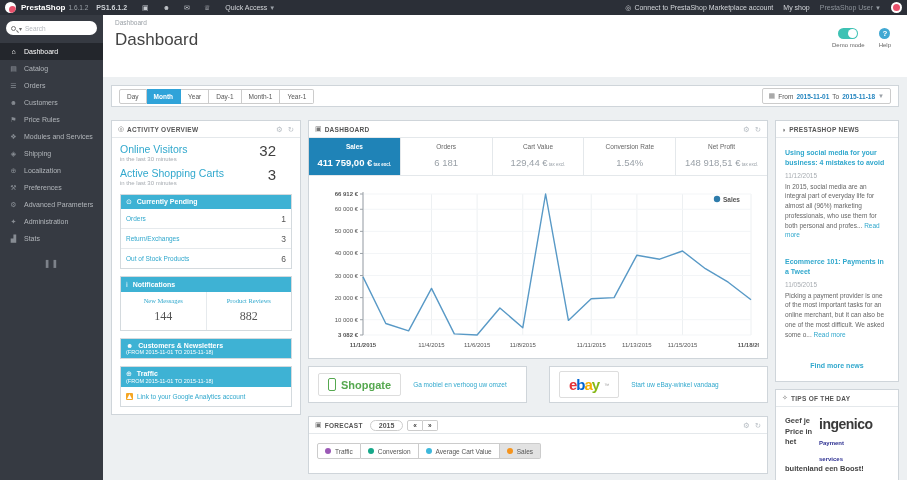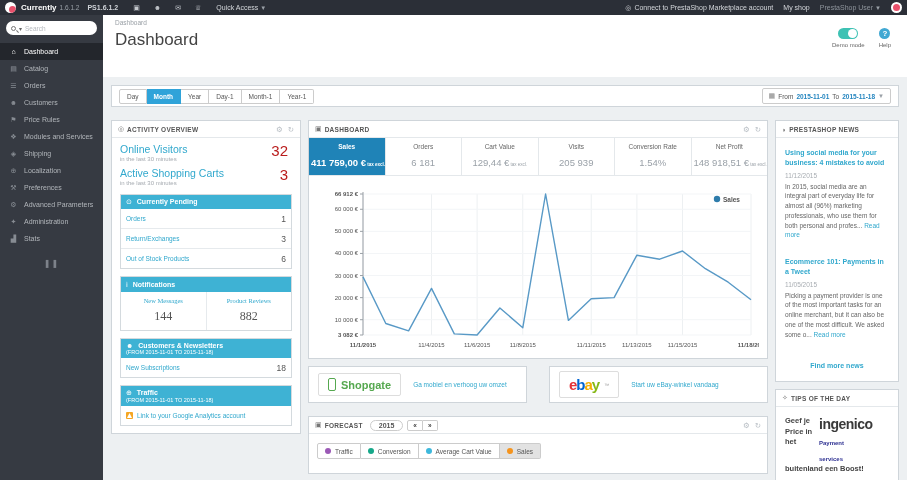--- a/index.html
+++ b/index.html
@@ -76,21 +76,21 @@
   .panel-header { height:17px; display:flex; align-items:center; padding:0 6px; border-bottom:1px solid #e4e8eb; }
   .panel-title { font-size:6.5px; font-weight:bold; letter-spacing:.3px; color:#555; }
   .ph-icon { font-size:7px; margin-right:3px; color:#777; }
   .ph-actions { margin-left:auto; display:flex; gap:5px; color:#b9bfc5; font-size:7.5px; }
   .ph-actions span { cursor:pointer; }
 
   
   .act-stats { padding:5px 8px 3px; }
   .stat-row { position:relative; margin-bottom:5px; }
   .stat-label { color:var(--accent,#31a8cd); font-size:10.5px; cursor:pointer; }
-  .stat-value { position:absolute; right:4px; top:-1px; font-size:15px; color:#b91c1c; }
+  .stat-value { position:absolute; right:16px; top:-1px; font-size:15px; color:#404040; }
   .stat-cap { font-size:6px; color:#a5aab0; margin-top:1px; }
   .sub-panel { margin:0 8px 7px; border:1px solid #d4dade; }
   .sub-header { background:var(--section_header,#3eb2d4); color:#fff; padding:3px 5px; font-size:7px; font-weight:bold; }
   .sub-header .hicon { font-weight:normal; margin-right:3px; }
   .sub-sub { font-size:5.5px; font-weight:normal; }
   .sub-row { display:flex; justify-content:space-between; align-items:center; padding:4.5px 5px; font-size:6.5px; cursor:pointer; }
   .sub-row + .sub-row { border-top:1px solid #e6eaed; }
   .sub-row .lbl { color:var(--accent,#31a8cd); }
   .sub-row .val { color:#555; font-size:8.5px; }
   .notif-cols { display:flex; }
@@ -156,21 +156,21 @@
   .tips-title { font-size:7.5px; font-weight:bold; color:#444; line-height:1.35; margin-bottom:8px; }
 
   svg text { font-family:"Liberation Sans", sans-serif; }
 </style>
 </head>
 <body>
 
 <div class="topbar">
   <span class="logo-circle"></span>
   <span class="brand">
-    <span>Currently</span><span class="ver">1.6.1.2</span>
+    <span>PrestaShop</span><span class="ver">1.6.1.2</span>
   </span>
   <span class="ps-ver">PS1.6.1.2</span>
   <span class="tb-icon">▣</span>
   <span class="tb-icon">☻</span>
   <span class="tb-icon">✉</span>
   <span class="tb-icon">♕</span>
   <span class="quick-access"><span>Quick Access</span> <span class="caret">▼</span></span>
   <span class="tb-right">
     <span class="tb-link">
         <span>◎</span>
@@ -326,24 +326,20 @@
                     <div class="notif-val">144</div>
                   </div>
                   <div class="notif-cell">
                     <div class="notif-lbl">Product Reviews</div>
                     <div class="notif-val">882</div>
                   </div>
                 </div>
               </div>
               <div class="sub-panel">
                 <div class="sub-header"><span class="hicon">☻ </span><span>Customers &amp; Newsletters</span><div class="sub-sub">(FROM 2015-11-01 TO 2015-11-18)</div></div>
-                <div class="sub-row">
-                  <span class="lbl">New Subscriptions</span>
-                  <span class="val">18</span>
-                </div>
               </div>
               <div class="sub-panel">
                 <div class="sub-header"><span class="hicon">⊕ </span><span>Traffic</span><div class="sub-sub">(FROM 2015-11-01 TO 2015-11-18)</div></div>
                 <div class="ga-row">
                   <span class="ga-icon"></span>
                   <span>Link to your Google Analytics account</span>
                 </div>
               </div>
             </div>
         </div>
@@ -364,24 +360,20 @@
                 <div class="k-lbl">Sales</div>
                 <div class="k-val">411 759,00 €<span class="k-suf"> tax excl.</span></div>
               </div>
               <div class="kpi">
                 <div class="k-lbl">Orders</div>
                 <div class="k-val">6 181</div>
               </div>
               <div class="kpi">
                 <div class="k-lbl">Cart Value</div>
                 <div class="k-val">129,44 €<span class="k-suf"> tax excl.</span></div>
-              </div>
-              <div class="kpi">
-                <div class="k-lbl">Visits</div>
-                <div class="k-val">205 939</div>
               </div>
               <div class="kpi">
                 <div class="k-lbl">Conversion Rate</div>
                 <div class="k-val">1.54%</div>
               </div>
               <div class="kpi">
                 <div class="k-lbl">Net Profit</div>
                 <div class="k-val">148 918,51 €<span class="k-suf"> tax excl.</span></div>
               </div>
             </div>

